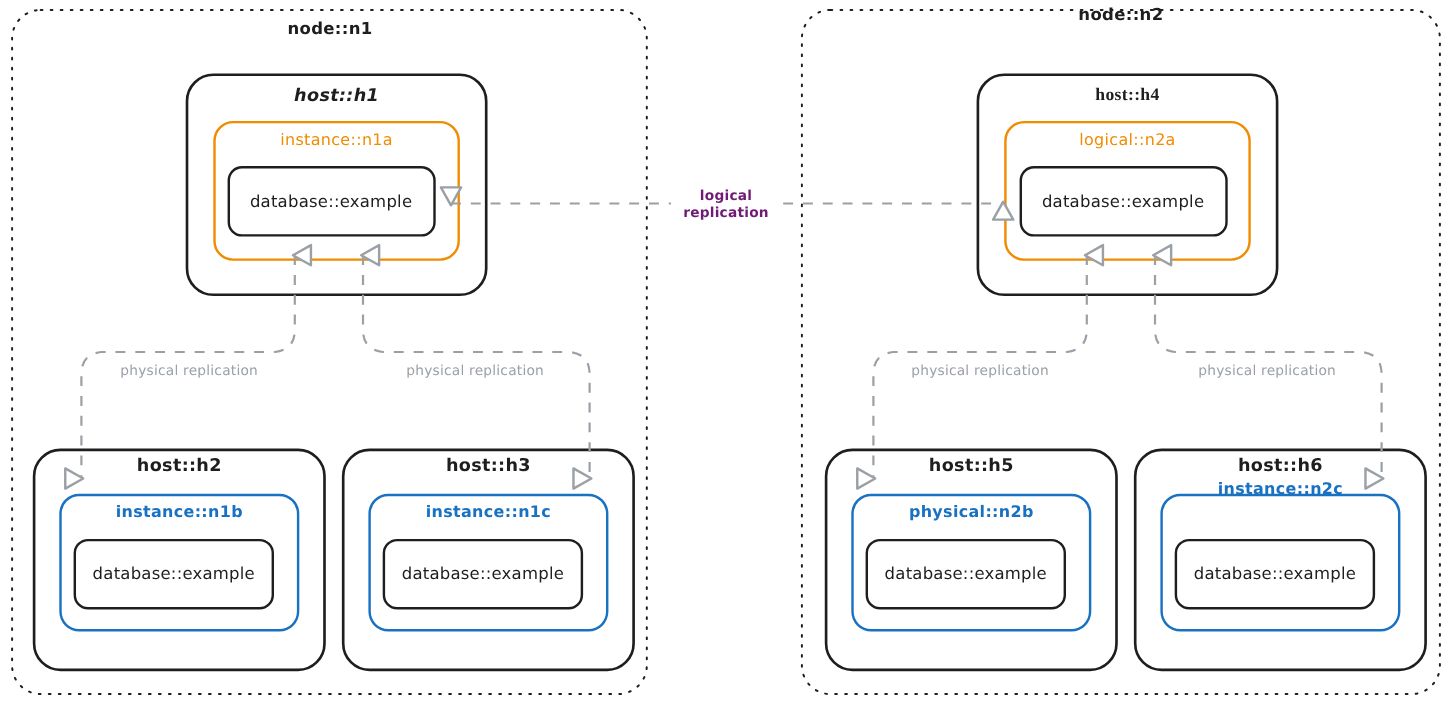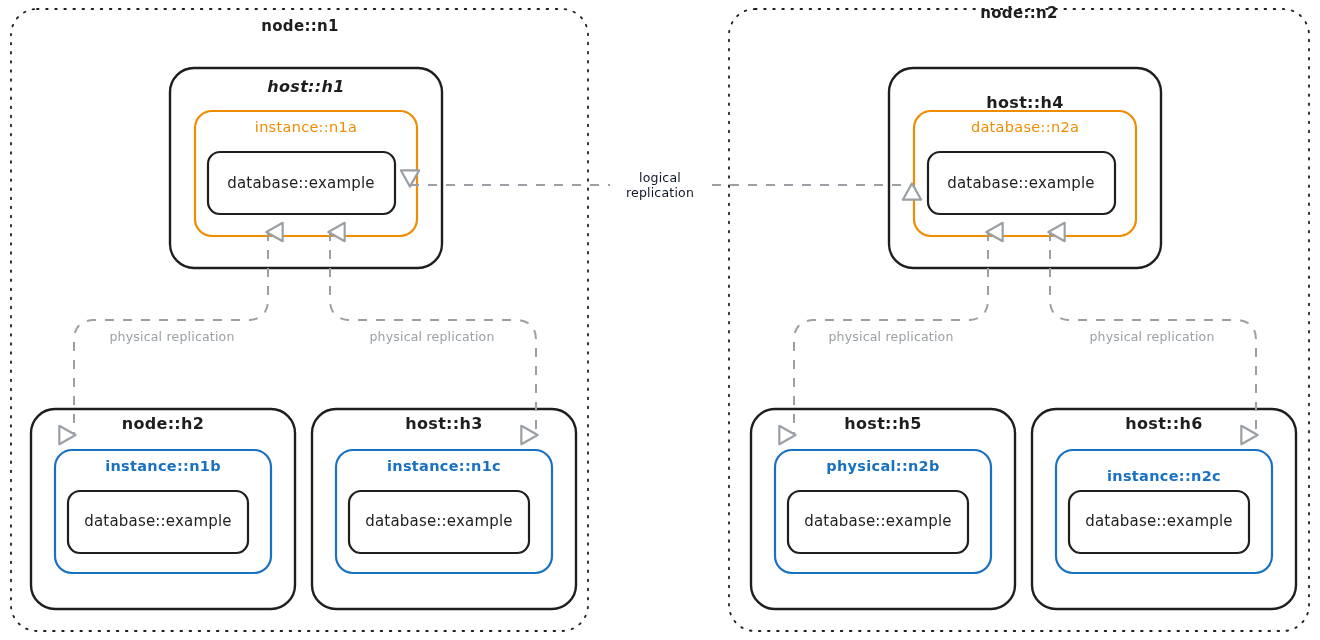--- a/index.html
+++ b/index.html
@@ -30,21 +30,21 @@
     text-align: center;
     line-height: 1.18;
     pointer-events: none;
   }
   .lbl-node      { font-size: 15px; font-weight: 700; color: #1e1e1e; letter-spacing: .3px; }
   .lbl-host      { font-size: 16px; font-weight: 700; color: #1e1e1e; letter-spacing: .3px; }
   .lbl-inst-orange { font-size: 14.5px; font-weight: 400; color: #f08c00; letter-spacing: .3px; }
   .lbl-inst-blue   { font-size: 14.5px; font-weight: 700; color: #1971c2; letter-spacing: .3px; text-align: center; }
   .lbl-db        { font-size: 15px; font-weight: 400; color: #1e1e1e; letter-spacing: .2px; }
   .lbl-edge      { font-size: 12.5px; font-weight: 400; color: #9aa0a6; letter-spacing: .2px; }
-  .lbl-edge-2l   { font-size: 12.5px; font-weight: 400; color: #0f172a; letter-spacing: .2px; }
+  .lbl-edge-2l   { font-size: 12.5px; font-weight: 700; color: #701a75; letter-spacing: .2px; }
 </style>
 </head>
 <body>
 
 <div id="canvas">
 
   <svg viewBox="0 0 1320 640" xmlns="http://www.w3.org/2000/svg">
     <defs>
 
       <marker id="ah-up" viewBox="0 0 12 12" refX="6" refY="2.5" markerWidth="11" markerHeight="11" orient="auto-start-reverse">
@@ -146,38 +146,38 @@
     </g>
   </svg>
 
   <div class="lbl lbl-node" style="left:300px; top:27px;">node::n1</div>
   <div class="lbl lbl-node" style="left:1019px; top:14px;">node::n2</div>
 
   <div class="lbl lbl-host" style="left:306px; top:87px;font-style:italic;">host::h1</div>
   <div class="lbl lbl-inst-orange" style="left:306px; top:128px;">instance::n1a</div>
   <div class="lbl lbl-db" style="left:301px; top:184px;">database::example</div>
 
-  <div class="lbl lbl-host" style="left:163px; top:424px;">node::h2</div>
+  <div class="lbl lbl-host" style="left:163px; top:424px;">host::h2</div>
   <div class="lbl lbl-inst-blue" style="left:163px; top:467px;">instance::n1b</div>
   <div class="lbl lbl-db" style="left:158px; top:522px;">database::example</div>
 
   <div class="lbl lbl-host" style="left:444px; top:424px;">host::h3</div>
   <div class="lbl lbl-inst-blue" style="left:444px; top:467px;">instance::n1c</div>
   <div class="lbl lbl-db" style="left:439px; top:522px;">database::example</div>
 
-  <div class="lbl lbl-host" style="left:1025px; top:103px;">host::h4</div>
-  <div class="lbl lbl-inst-orange" style="left:1025px; top:128px;">database::n2a</div>
+  <div class="lbl lbl-host" style="left:1025px; top:87px;font-family:Liberation Serif, serif;">host::h4</div>
+  <div class="lbl lbl-inst-orange" style="left:1025px; top:128px;">logical::n2a</div>
   <div class="lbl lbl-db" style="left:1021px; top:184px;">database::example</div>
 
   <div class="lbl lbl-host" style="left:883px; top:424px;">host::h5</div>
   <div class="lbl lbl-inst-blue" style="left:883px; top:467px;">physical::n2b</div>
   <div class="lbl lbl-db" style="left:878px; top:522px;">database::example</div>
 
   <div class="lbl lbl-host" style="left:1164px; top:424px;">host::h6</div>
-  <div class="lbl lbl-inst-blue" style="left:1164px; top:477px;">instance::n2c</div>
+  <div class="lbl lbl-inst-blue" style="left:1164px; top:446px;">instance::n2c</div>
   <div class="lbl lbl-db" style="left:1159px; top:522px;">database::example</div>
 
   <div class="lbl lbl-edge-2l" style="left:660px; top:186px;">
     <div>logical</div>
     <div>replication</div>
   </div>
 
   <div class="lbl lbl-edge" style="left:172px; top:337px;">physical replication</div>
   <div class="lbl lbl-edge" style="left:432px; top:337px;">physical replication</div>
   <div class="lbl lbl-edge" style="left:891px; top:337px;">physical replication</div>

